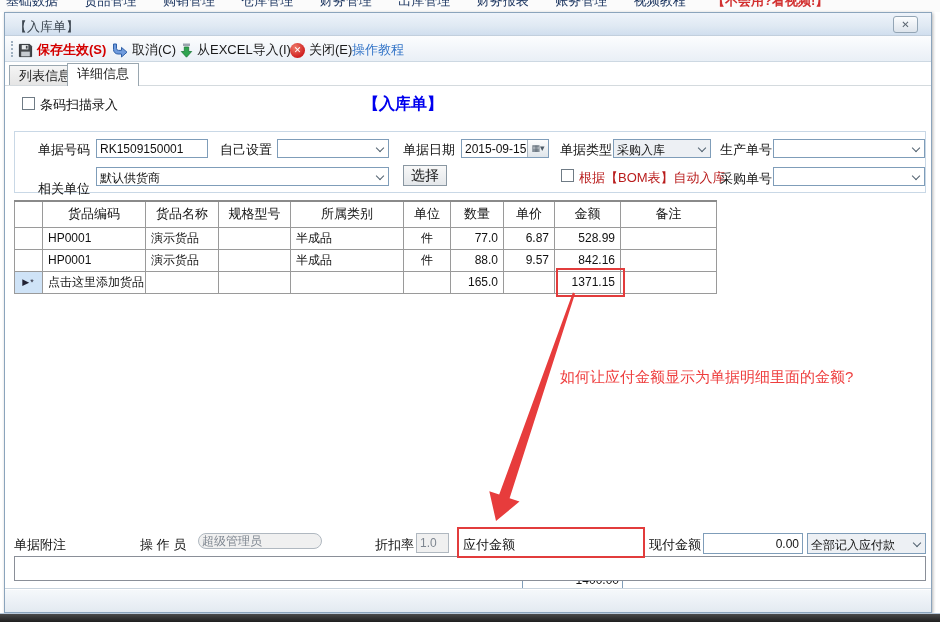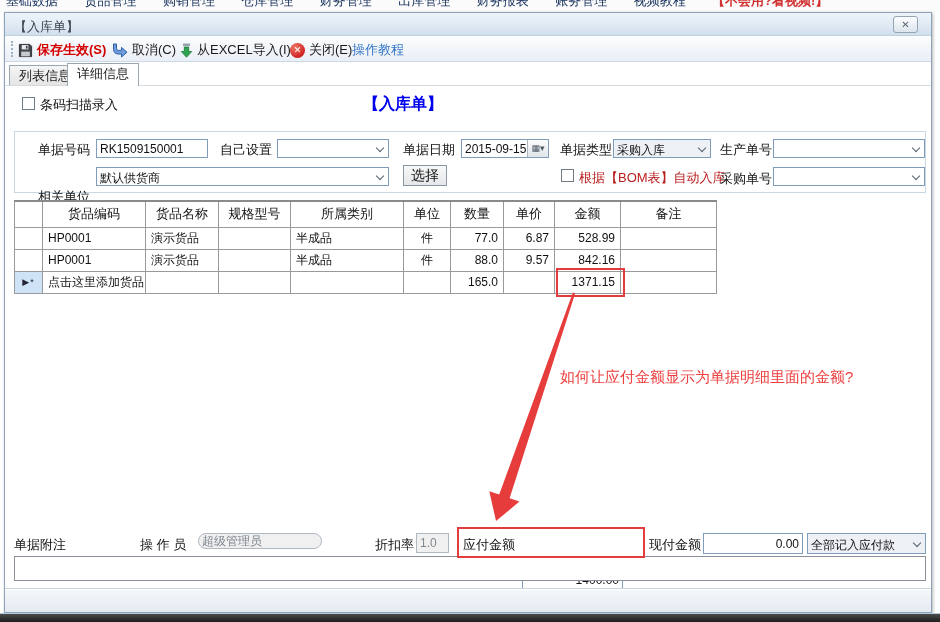--- a/index.html
+++ b/index.html
@@ -175,21 +175,21 @@
   <div class="lbl" style="left:560px; top:141px;">单据类型</div>
   <div class="combo fill" style="left:613px; top:139px; width:98px;">
     <span class="ctext">采购入库</span>
     <span class="chev"></span>
   </div>
   <div class="lbl" style="left:720px; top:141px;">生产单号</div>
   <div class="combo" style="left:773px; top:139px; width:152px;">
     <span class="chev"></span>
   </div>
 
-  <div class="lbl" style="left:38px; top:188px;">相关单位</div>
+  <div class="lbl" style="left:38px; top:180px;">相关单位</div>
   <div class="combo" style="left:96px; top:167px; width:293px;">
     <span class="ctext">默认供货商</span>
     <span class="chev"></span>
   </div>
   <div class="btn" style="left:403px; top:165px; width:44px; height:21px; line-height:19px;">选择</div>
   <div class="checkbox" style="left:561px; top:169px;"></div>
   <div class="bluechk-label" style="left:579px; top:169px;">根据【BOM表】自动入库</div>
   <div class="lbl" style="left:720px; top:170px;">采购单号</div>
   <div class="combo" style="left:773px; top:167px; width:152px;">
     <span class="chev"></span>

